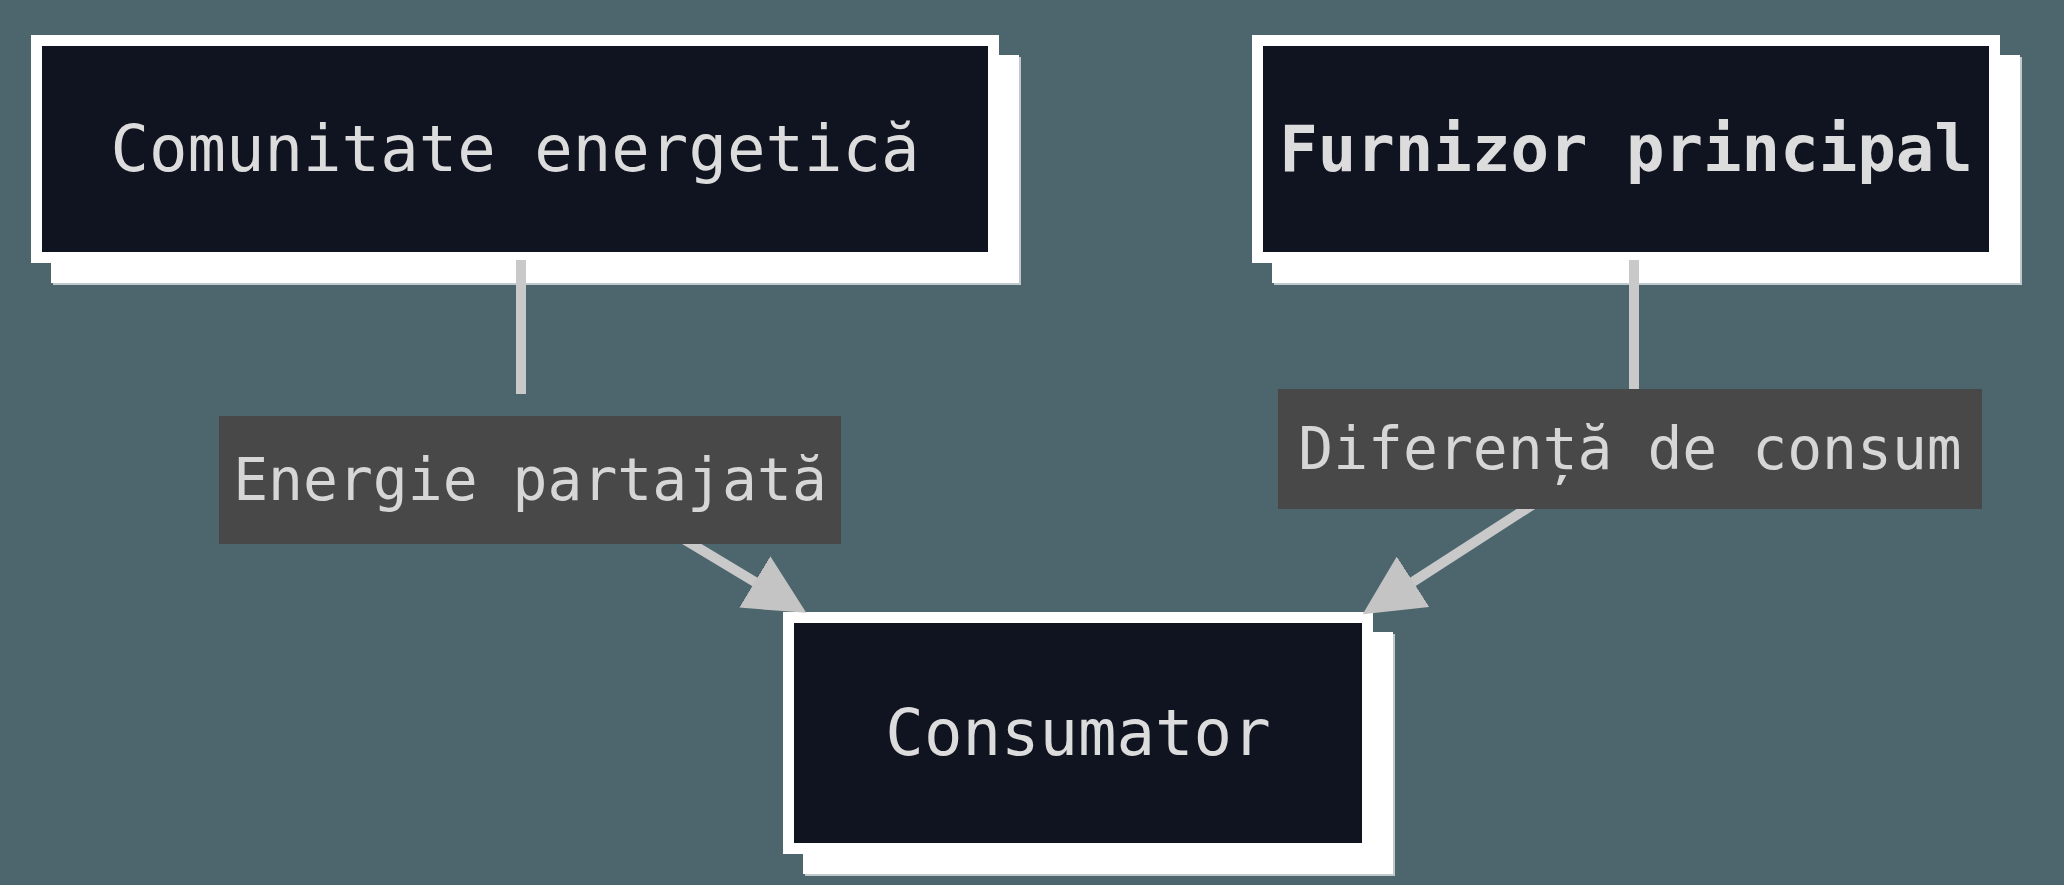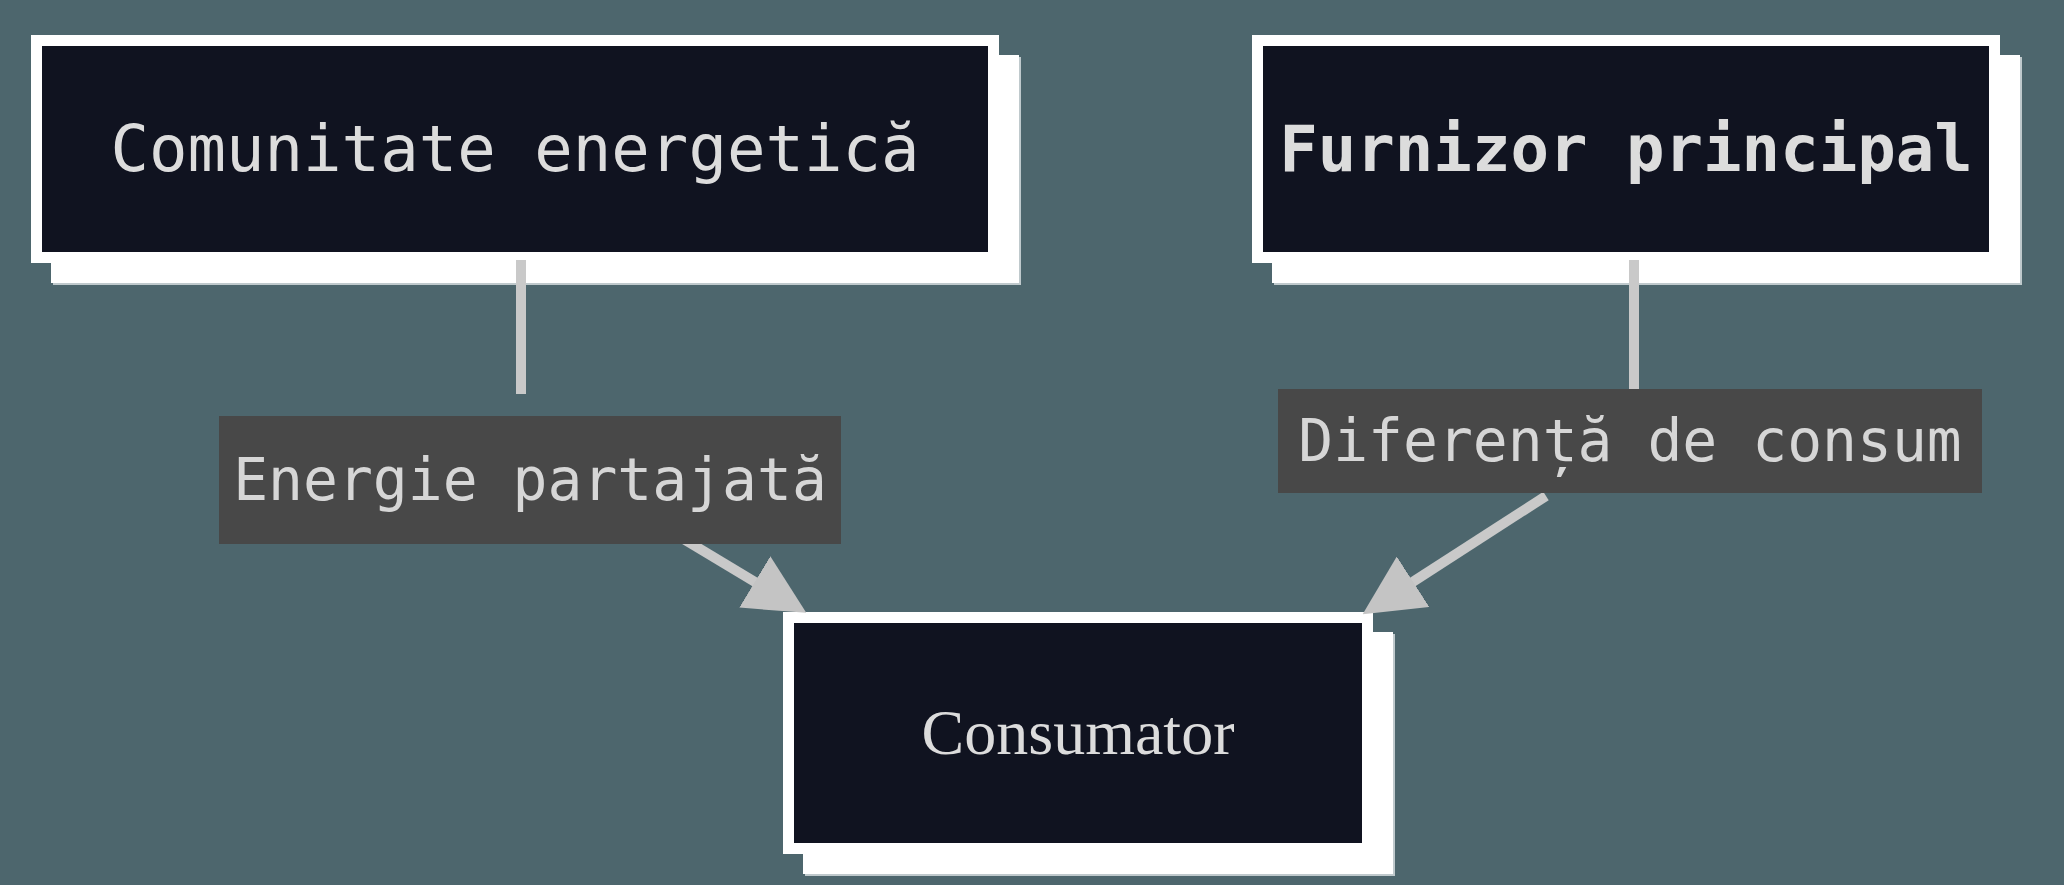--- a/index.html
+++ b/index.html
@@ -23,21 +23,21 @@
     display: flex;
     align-items: center;
     justify-content: center;
     color: #dcdcdc;
     font-size: 64px;
     white-space: nowrap;
     z-index: 1;
   }
   #node-comunitate { left: 31px;   top: 35px;  width: 968px; height: 228px; }
   #node-furnizor   { left: 1252px; top: 35px;  width: 748px; height: 228px; font-weight: bold; }
-  #node-consumator { left: 783px;  top: 612px; width: 590px; height: 242px; font-family: Liberation Serif, serif; }
+  #node-consumator { left: 783px;  top: 612px; width: 590px; height: 242px; }
 
   #edge-layer {
     position: absolute;
     left: 0; top: 0;
     width: 2064px;
     height: 885px;
     z-index: 2;
     pointer-events: none;
   }
   .edge-label {
@@ -46,21 +46,21 @@
     background: #484848;
     color: #d6d6d6;
     font-size: 58px;
     display: flex;
     align-items: center;
     justify-content: center;
     white-space: nowrap;
     z-index: 3;
   }
   #edge-label-1 { left: 219px;  top: 389px; width: 622px; height: 128px; margin-top: 27px; }
-  #edge-label-2 { left: 1278px; top: 389px; width: 704px; height: 104px; }
+  #edge-label-2 { left: 1278px; top: 389px; width: 704px; height: 120px; }
 </style>
 </head>
 <body>
 
 <div>
 
   <div class="node" id="node-comunitate">
     <span>Comunitate energetică</span>
   </div>
 

